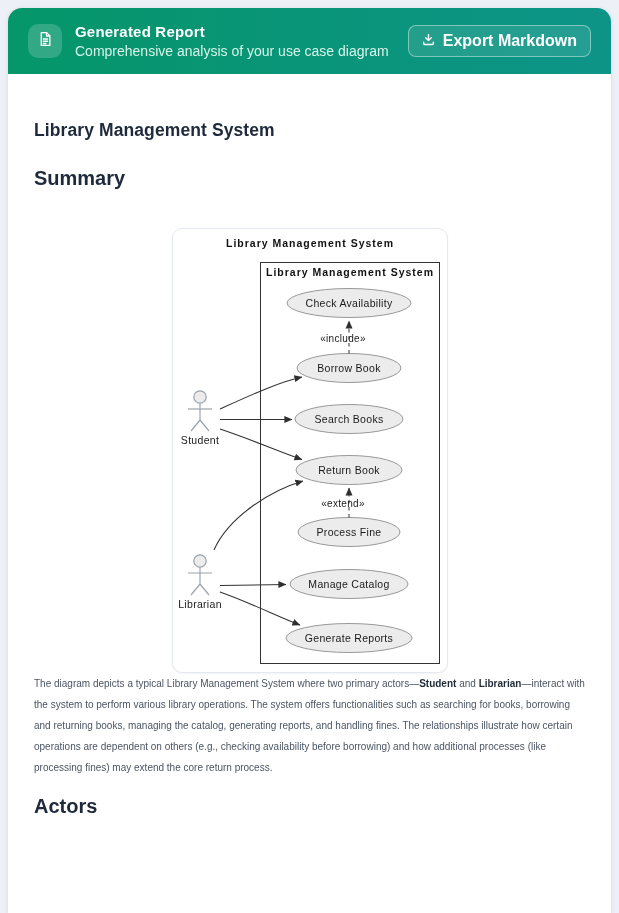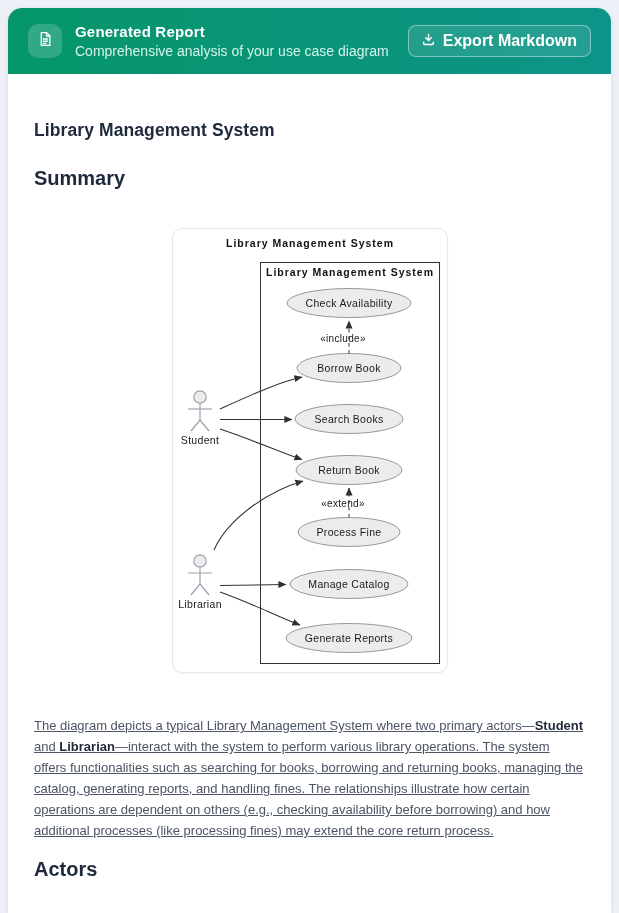--- a/index.html
+++ b/index.html
@@ -73,22 +73,21 @@
   .uc-lbl { font-size: 10.5px; letter-spacing: .3px; text-anchor: middle; fill: #1a1a1a; }
   .rel-lbl { font-size: 10px; letter-spacing: .3px; text-anchor: middle; fill: #1a1a1a; }
   .bnd { fill: none; stroke: #333; stroke-width: 1; }
   .dash { stroke: #333; stroke-width: 1; stroke-dasharray: 3.5 3.5; fill: none; }
   .arrow { stroke: #333; stroke-width: 1.1; fill: none; }
   .actor { stroke: #9aa3ad; stroke-width: 1.2; fill: none; }
   .actor-head { fill: #ececec; stroke: #9aa3ad; stroke-width: 1.2; }
   .actor-lbl { font-size: 10.5px; letter-spacing: .3px; text-anchor: middle; fill: #1a1a1a; }
   
   .para {
-    margin-top: 42px;
-    font-size: 13px; line-height: 21px; color: #4b5563; text-decoration: underline;
+    font-size: 10px; line-height: 21px; color: #4b5563;
   }
   .para .b, .actors-list .b { font-weight: bold; color: #1f2937; }
   .actors-h { margin-top: 18px; }
   ul.actors-list { list-style: none; margin-top: 12px; }
   .actors-list li {
     position: relative;
     padding-left: 88px;
     font-size: 13.5px; line-height: 21px; color: #4b5563;
   }
 </style>

